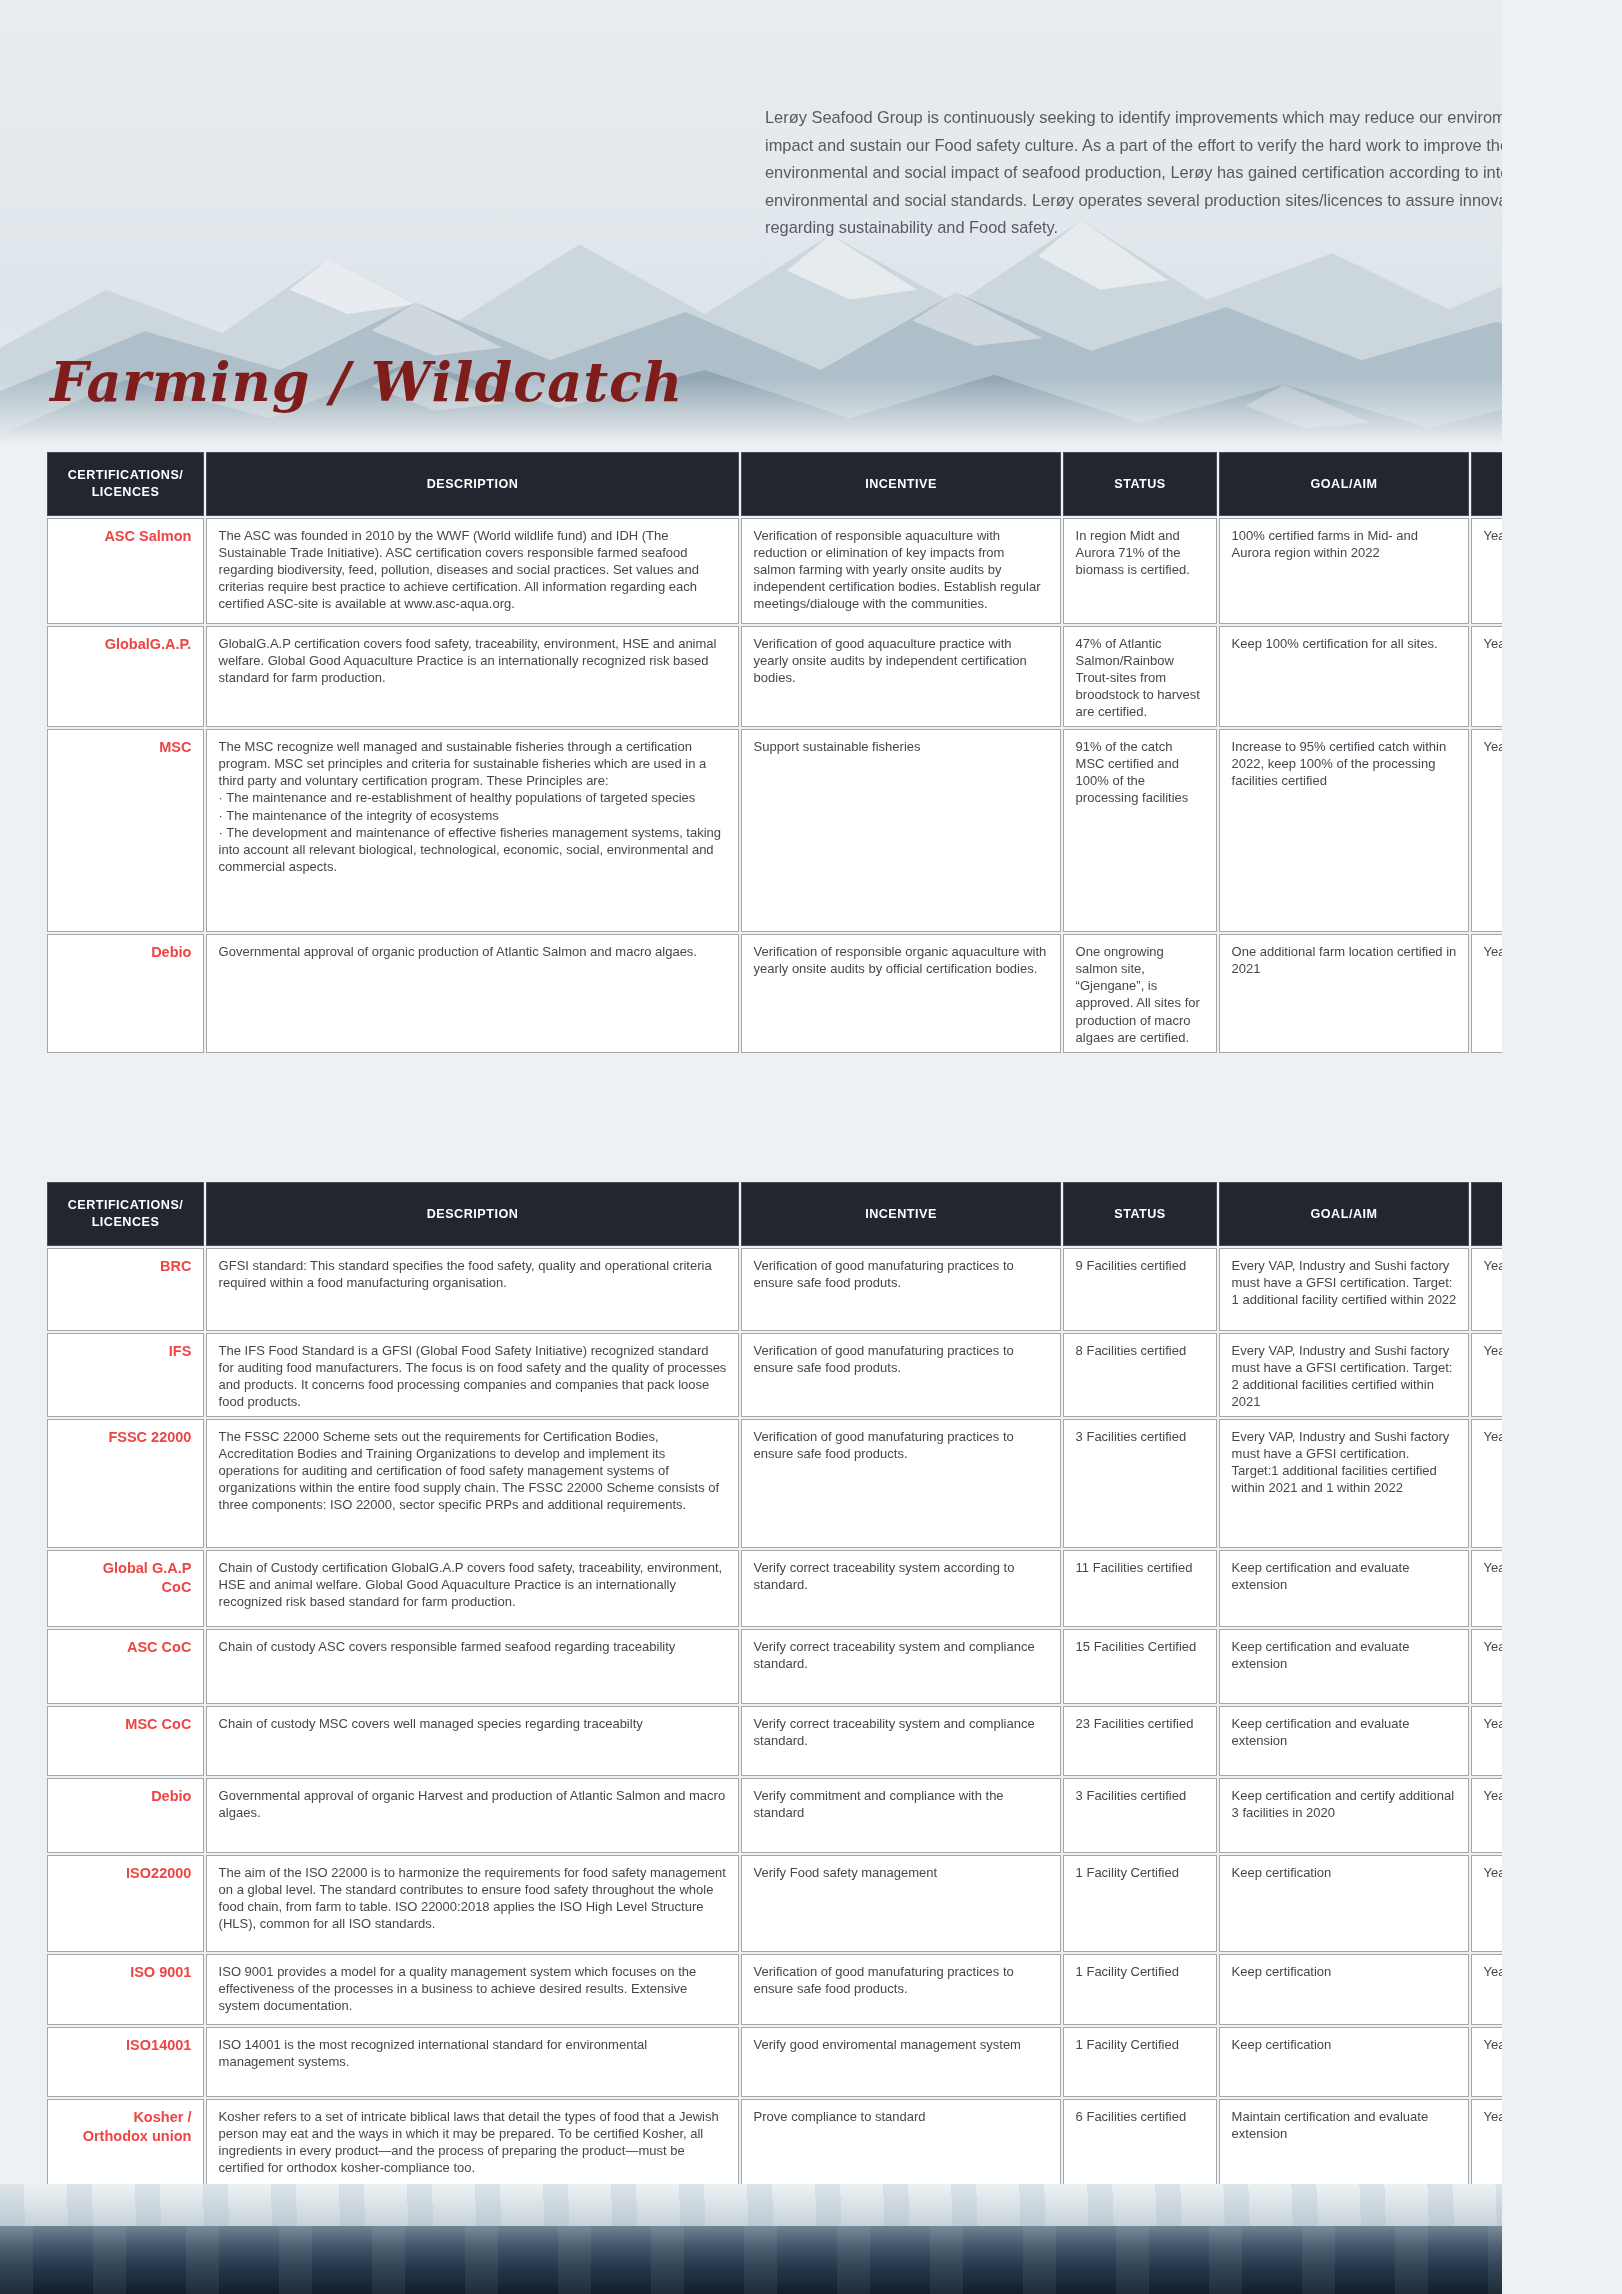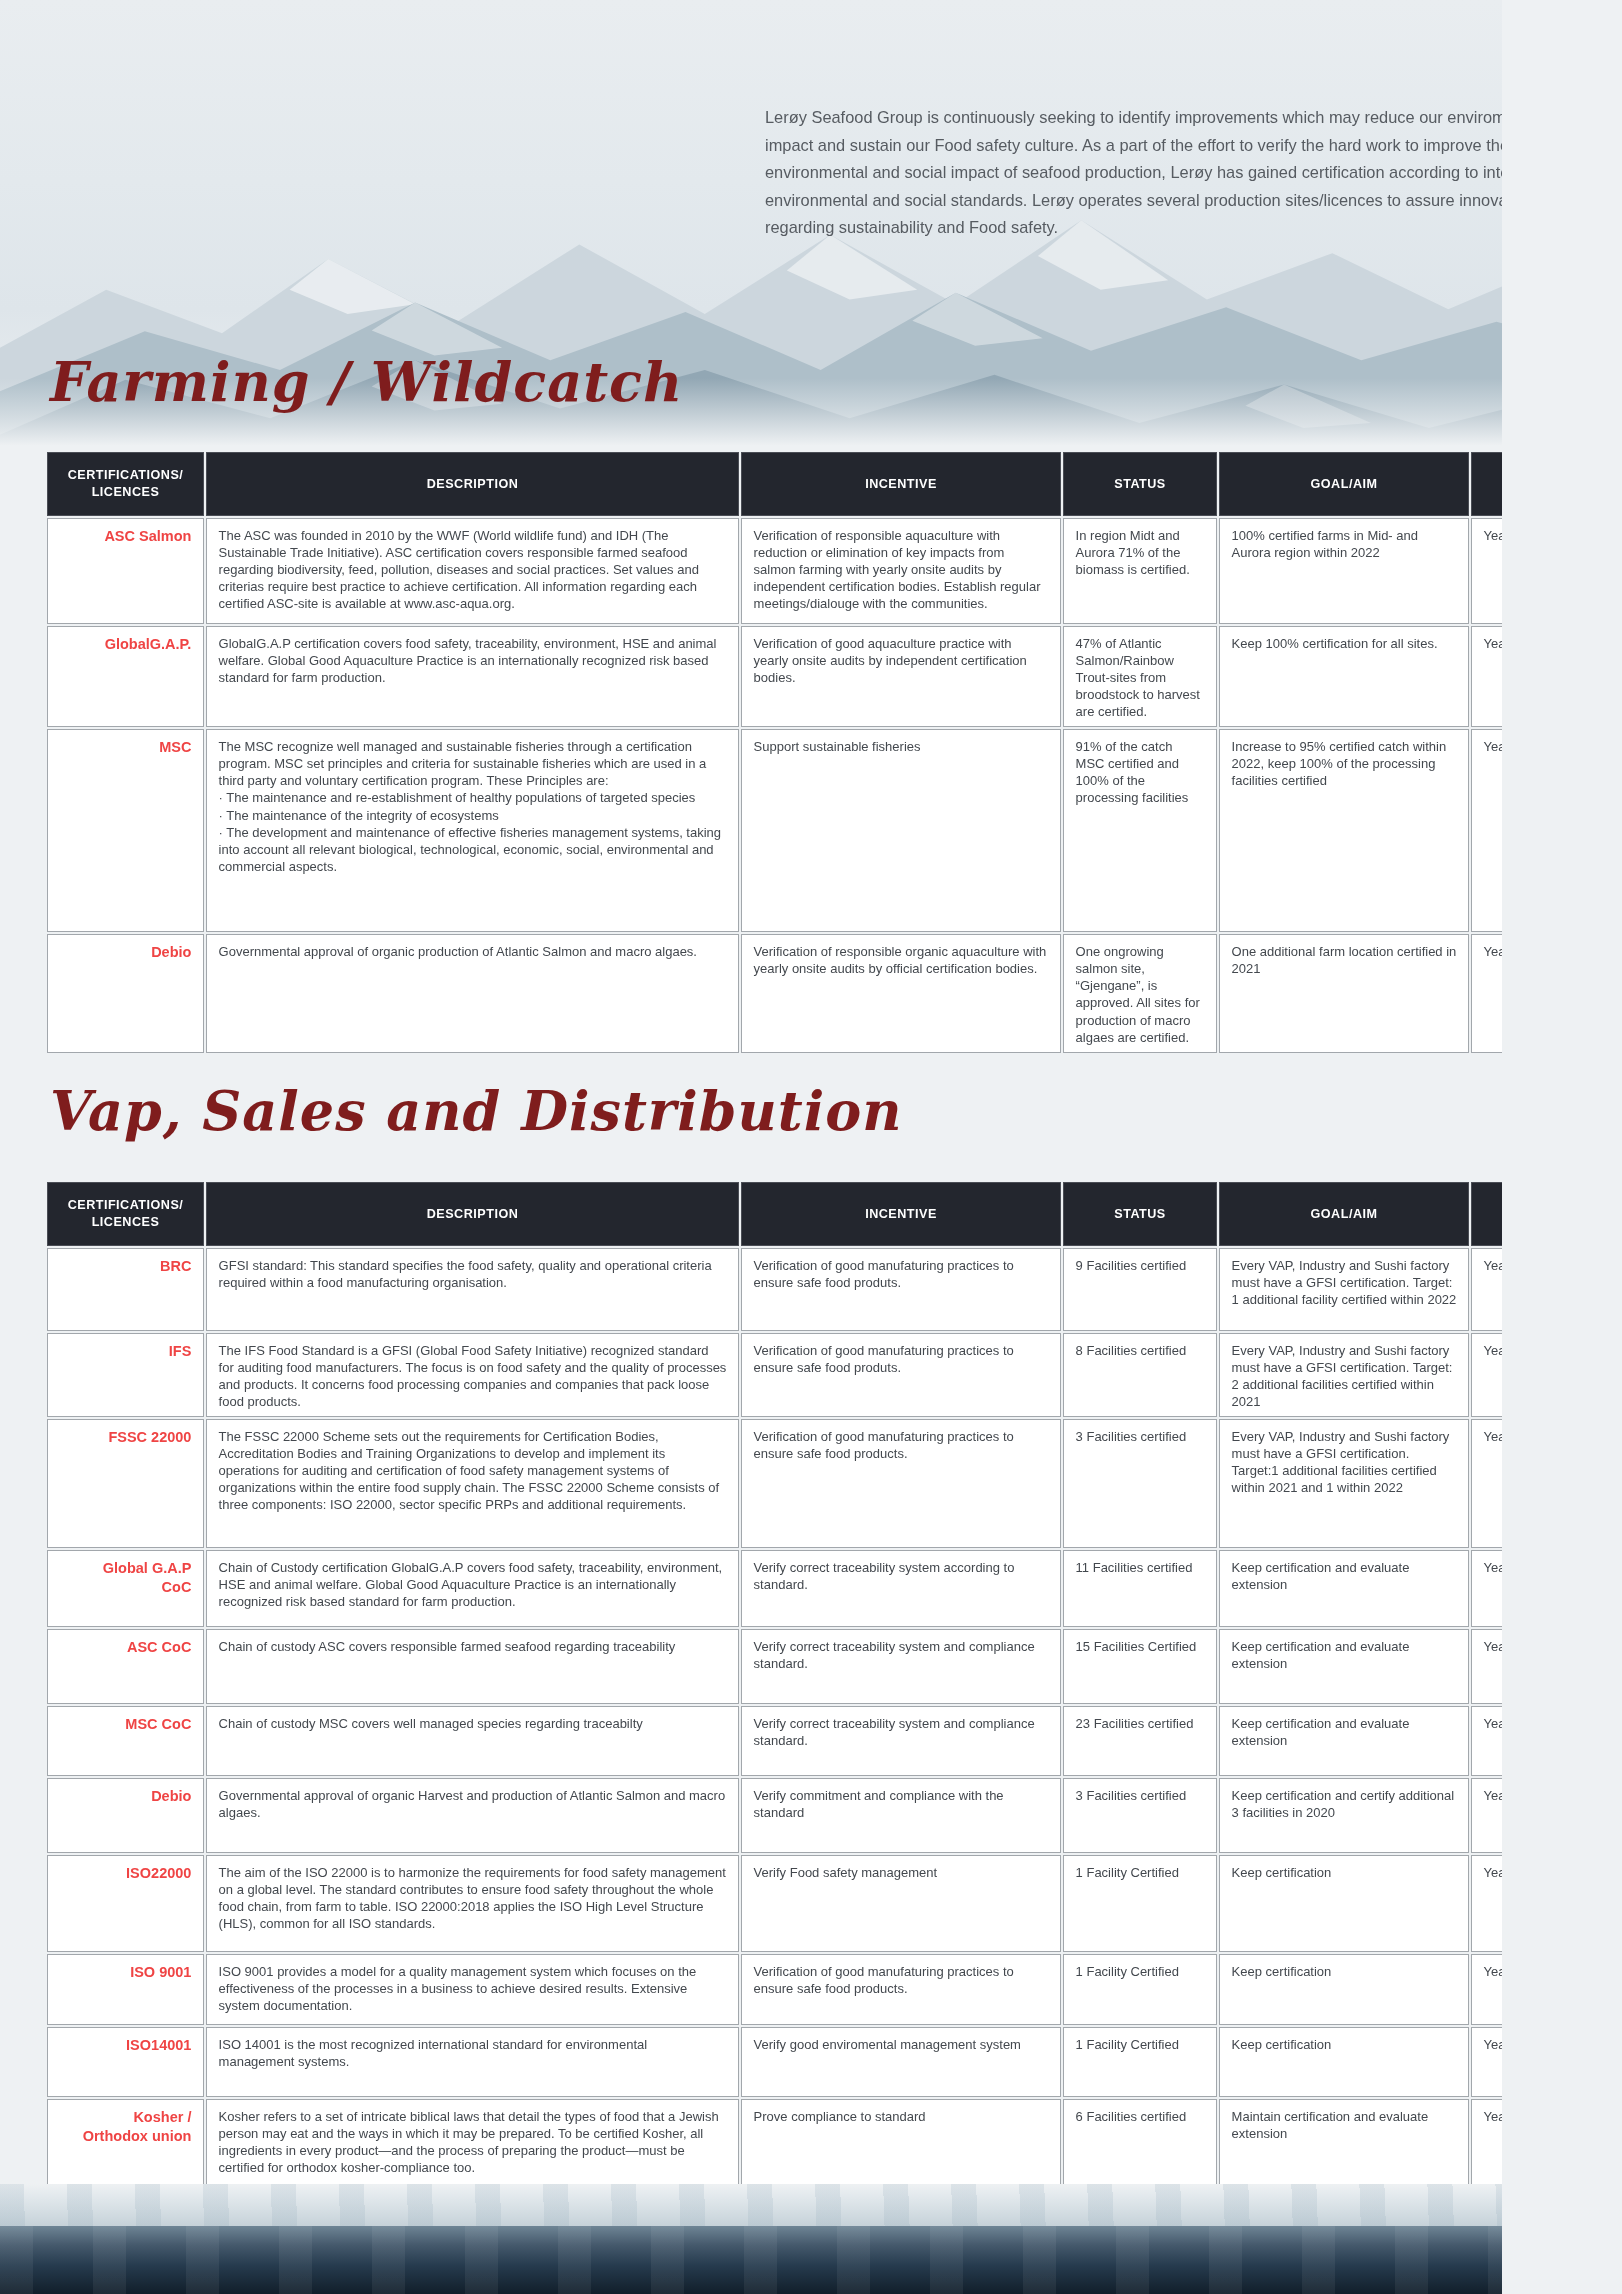--- a/index.html
+++ b/index.html
@@ -147,21 +147,20 @@
           <td class="name">Debio</td>
           <td>Governmental approval of organic production of Atlantic Salmon and macro algaes.</td>
           <td>Verification of responsible organic aquaculture with yearly onsite audits by official certification bodies.</td>
           <td>One ongrowing salmon site, “Gjengane”, is approved. All sites for production of macro algaes are certified.</td>
           <td>One additional farm location certified in 2021</td>
           <td>Yearly</td>
         </tr>
       </tbody>
   </table>
 
-  <h2 id="heading2" class="script-heading">Vap, Sales and Distribution</h2>
 
   <table id="table2" class="cert-table">
     <colgroup>
       <col style="width:157px">
         <col style="width:533px">
         <col style="width:320px">
       <col style="width:154px">
         <col style="width:250px">
         <col style="width:117px">
     </colgroup>

